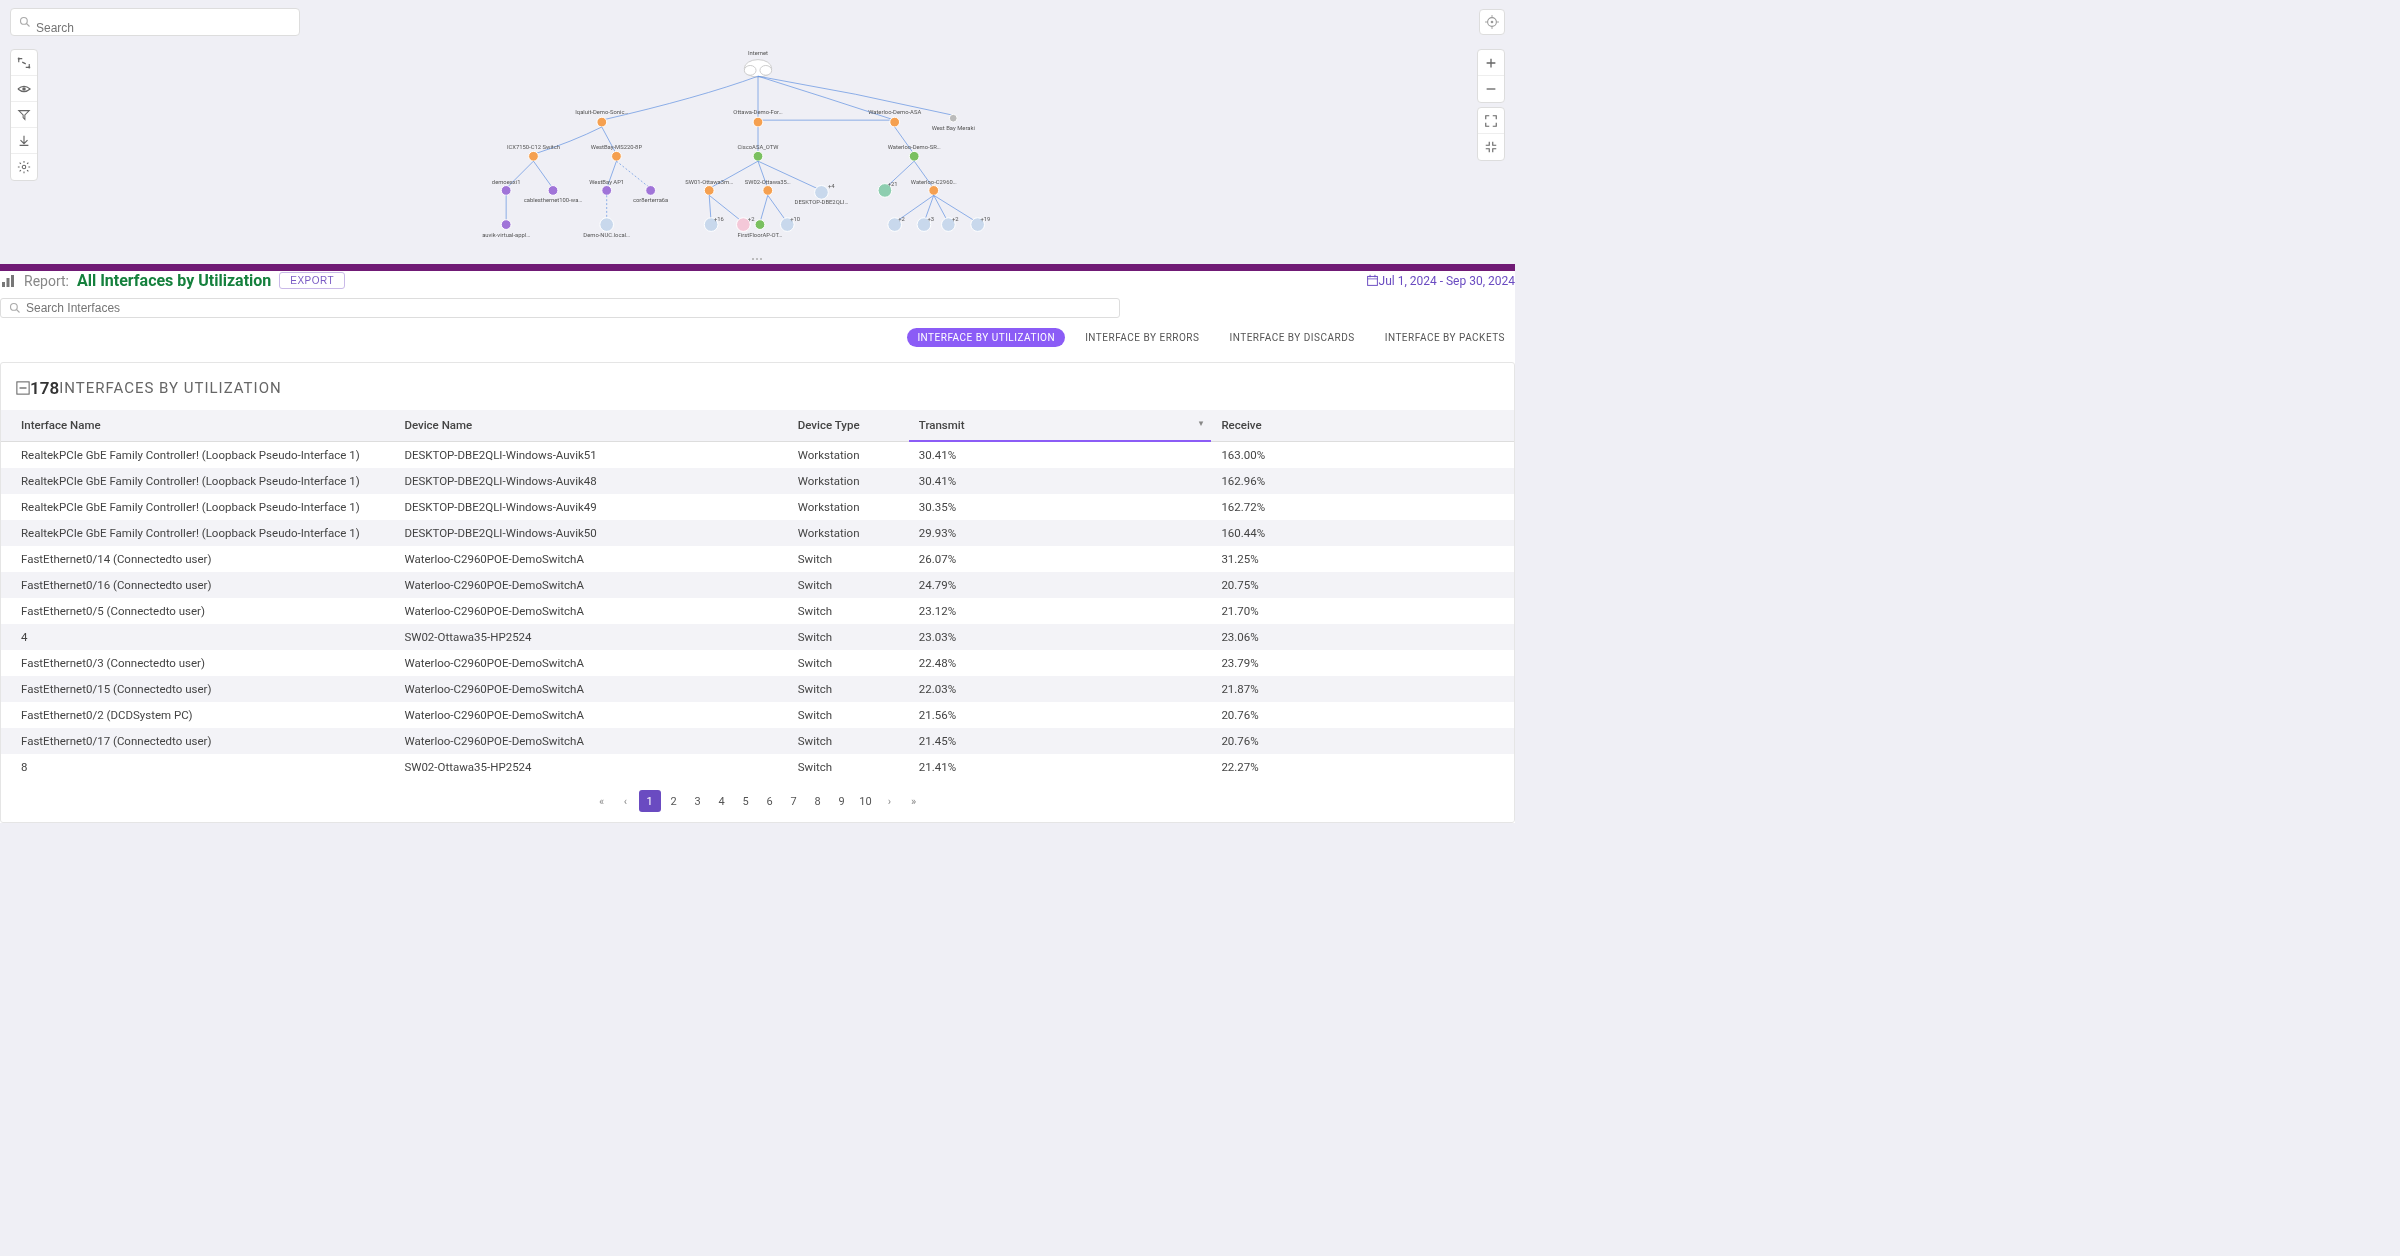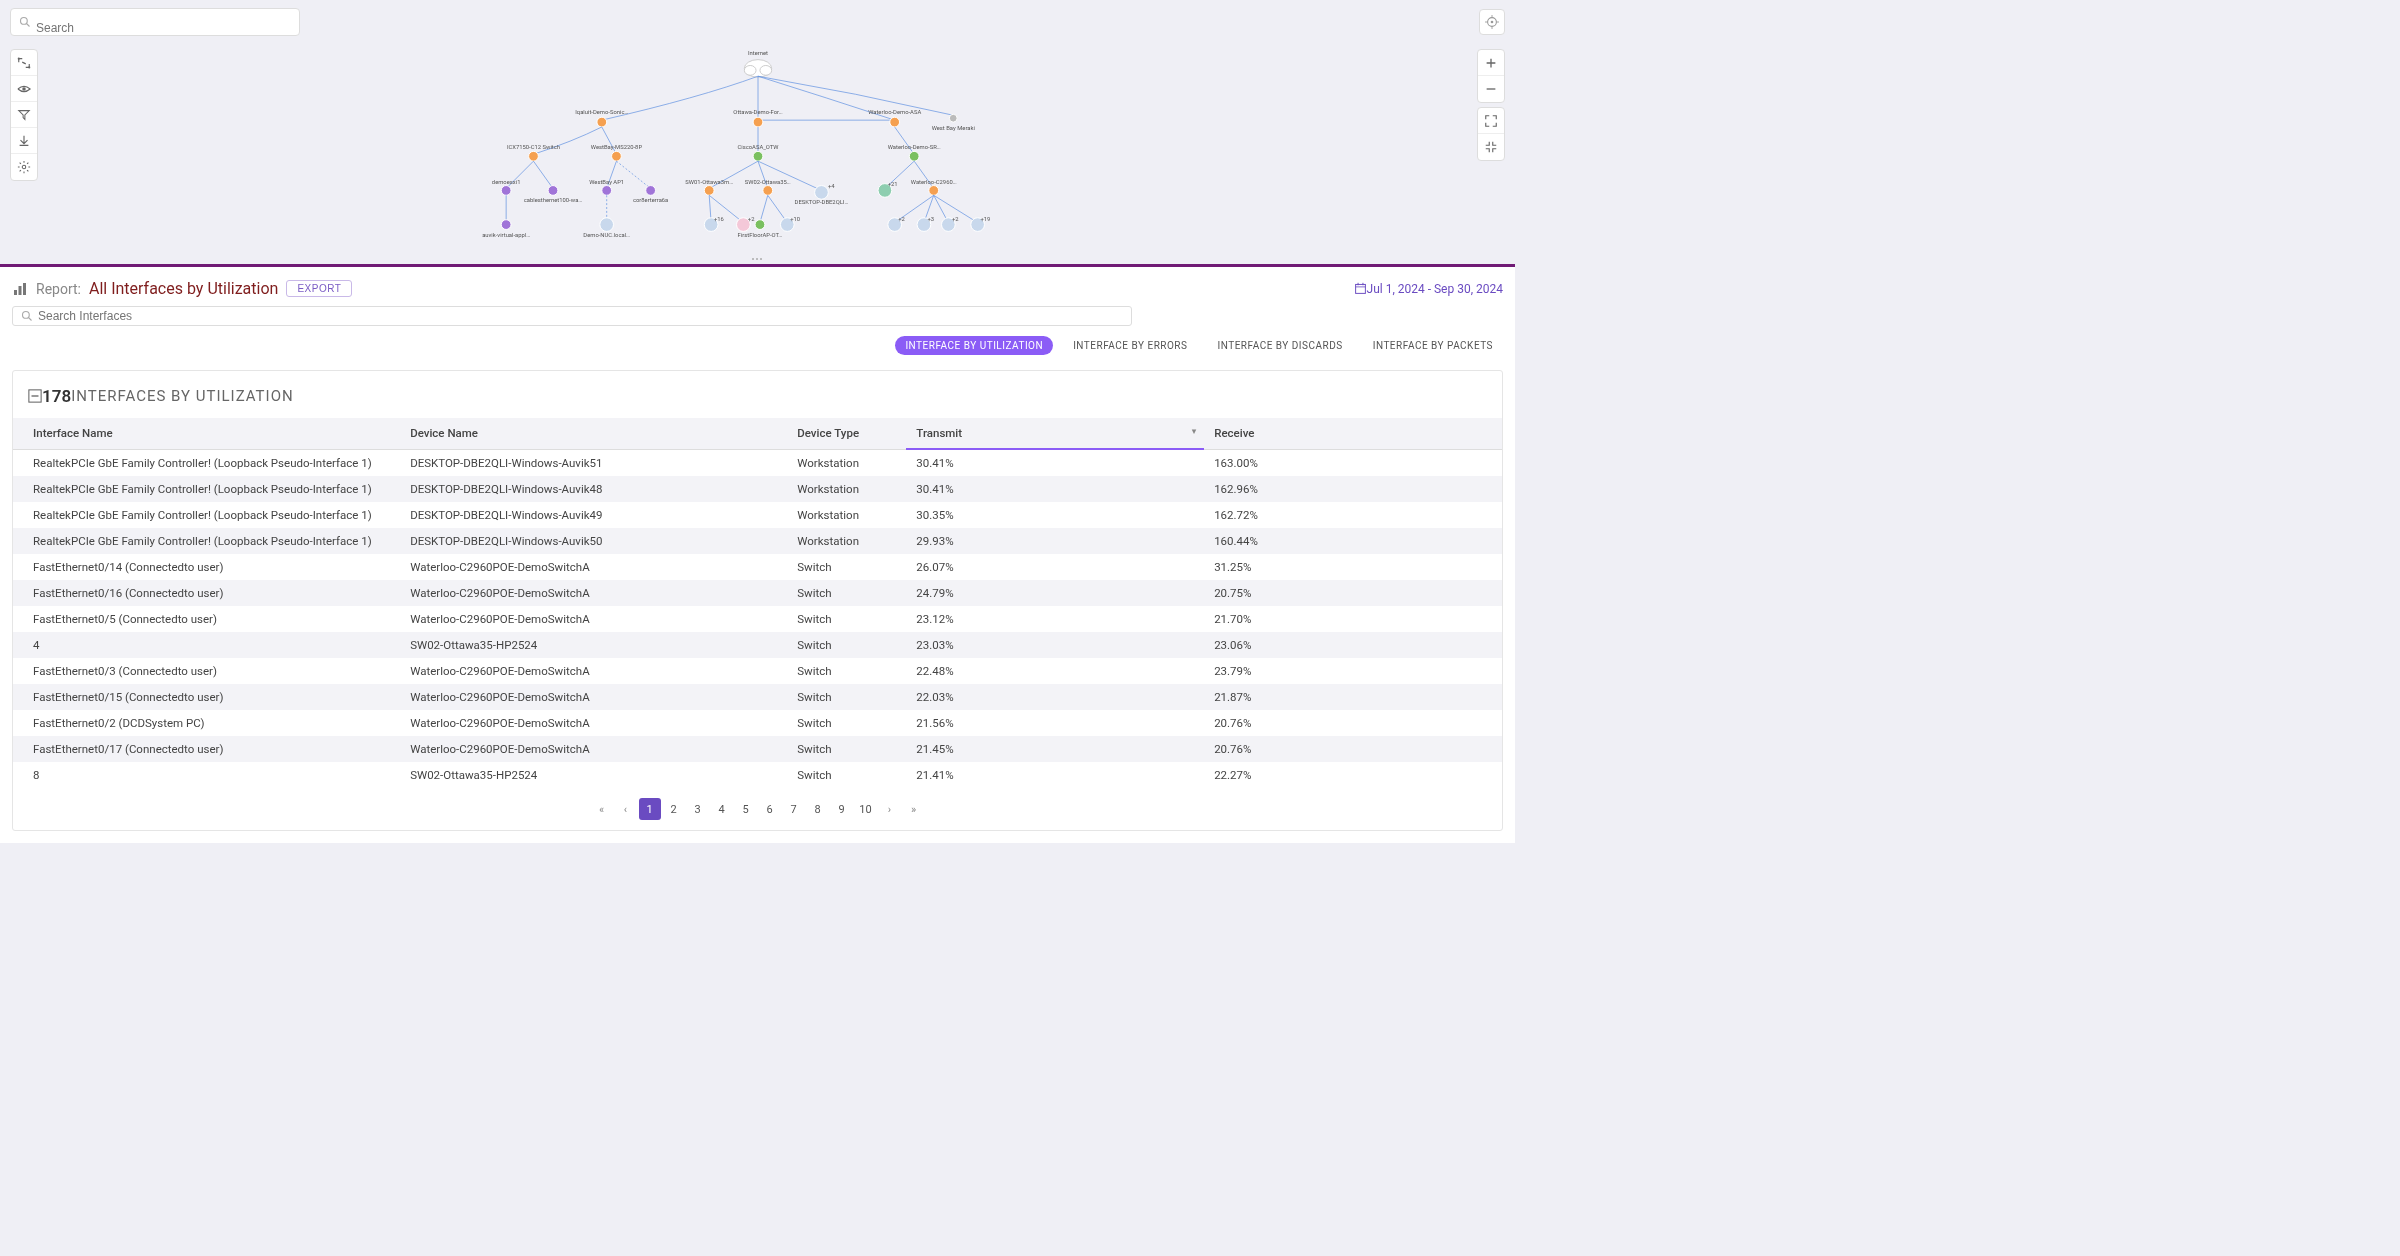--- a/index.html
+++ b/index.html
@@ -22,25 +22,25 @@
     .right-tool-group .tool-btn { width: 26px; height: 26px; display: flex; align-items: center; justify-content: center; cursor: pointer; border-bottom: 1px solid #eee; }
     .right-tool-group .tool-btn:last-child { border-bottom: none; }
     
     .topology-svg { width: 600px; height: 205px; }
     .node-label { font-size: 6px; fill: #555; text-anchor: middle; }
     .topo-line { stroke: #5b8de0; stroke-width: 0.7; fill: none; }
     .topo-line-dash { stroke-dasharray: 2 2; }
     .node-circle { stroke: #fff; stroke-width: 1; }
     
     
-    .report-section { background: #fff; margin: 0 0 0 0; padding: 12px; border-top: 3px solid #701a75;}
+    .report-section { background: #fff; margin: 0 0 0 0; border-top: 7px solid #701a75;}
     .report-header { display: flex; align-items: center; justify-content: space-between; margin-bottom: 8px; padding: 0 0px;}
     .report-title-group { display: flex; align-items: center; gap: 8px; }
     .report-label { color: #888; font-size: 14px; }
-    .report-name { font-weight: 400; font-size: 16px; color: #7f1d1d; }
+    .report-name { font-weight: 700; font-size: 16px; color: #15803d; }
     .export-btn { border: 1px solid #c9b9e8; color: #7a5bc4; padding: 2px 10px; border-radius: 3px; font-size: 10px; letter-spacing: 0.5px; cursor: pointer; background:#fff; }
     .date-range { color: #6a4bc1; font-size: 12px; display: flex; align-items: center; cursor: pointer; }
     .cal-icon { width: 13px; height: 13px; fill: #6a4bc1; }
     .report-icon { width: 16px; height: 16px; fill: #777; }
     
     .interfaces-search { width: 1120px; height: 20px; border: 1px solid #ddd; border-radius: 3px; display: flex; align-items: center; padding: 0 8px; margin-bottom: 10px; }
     .interfaces-search input { border: none; outline: none; flex: 1; font-size: 12px; margin-left: 5px; }
     
     .tab-row { display: flex; gap: 10px; margin-bottom: 15px; font-size: 10px; letter-spacing: 0.5px; justify-content: flex-end; }
     .tab-pill { padding: 4px 10px; border-radius: 12px; cursor: pointer; color: #555; }

